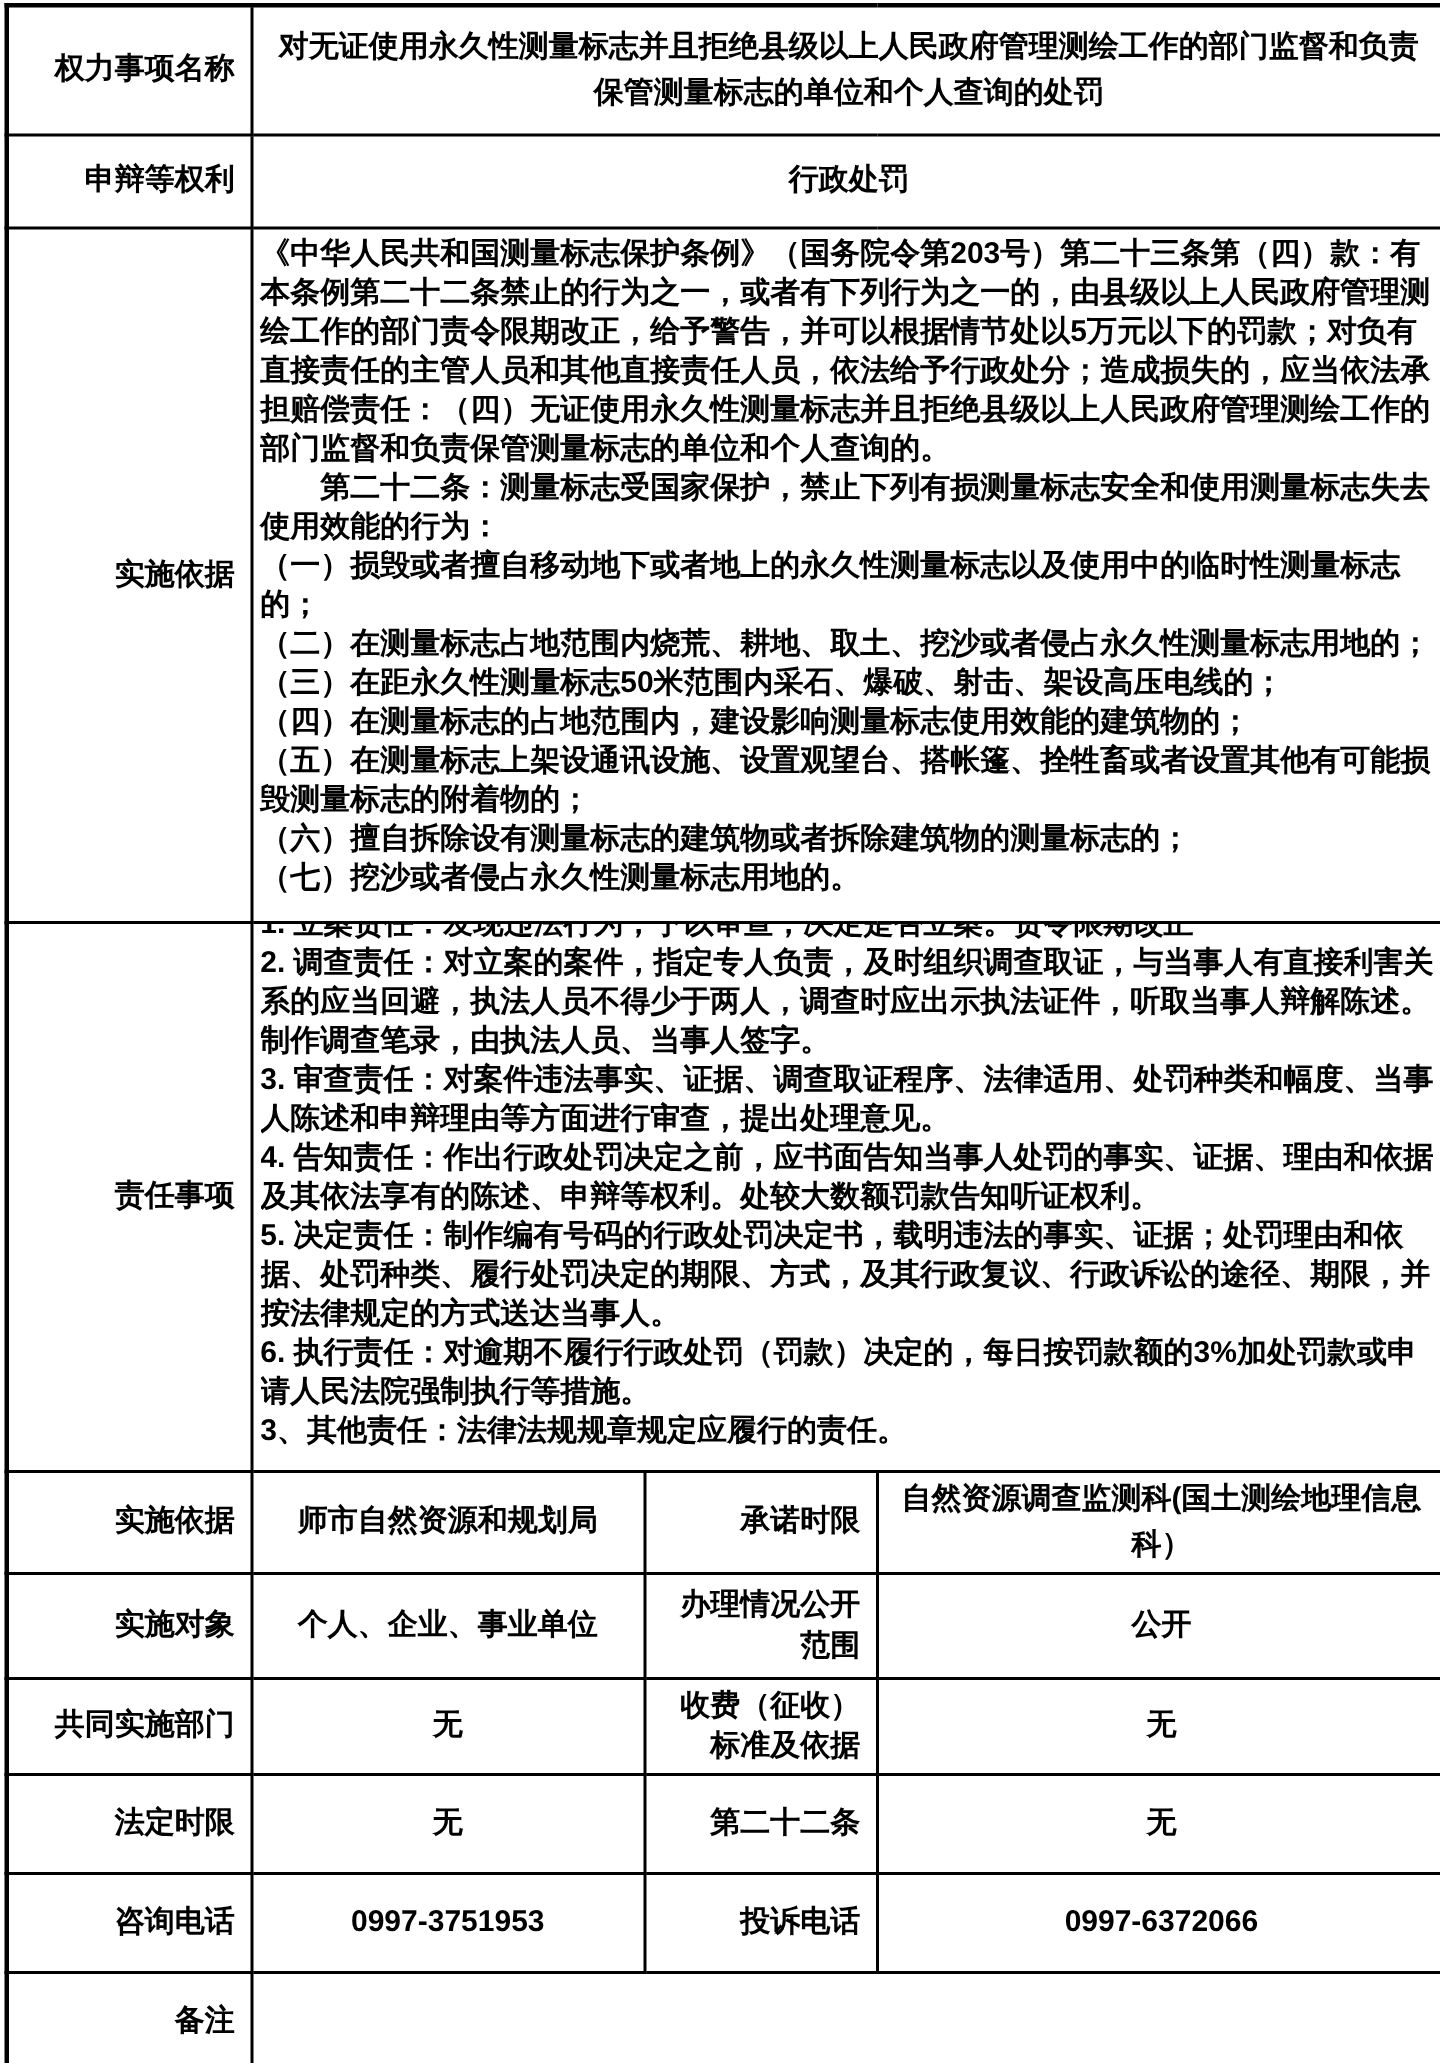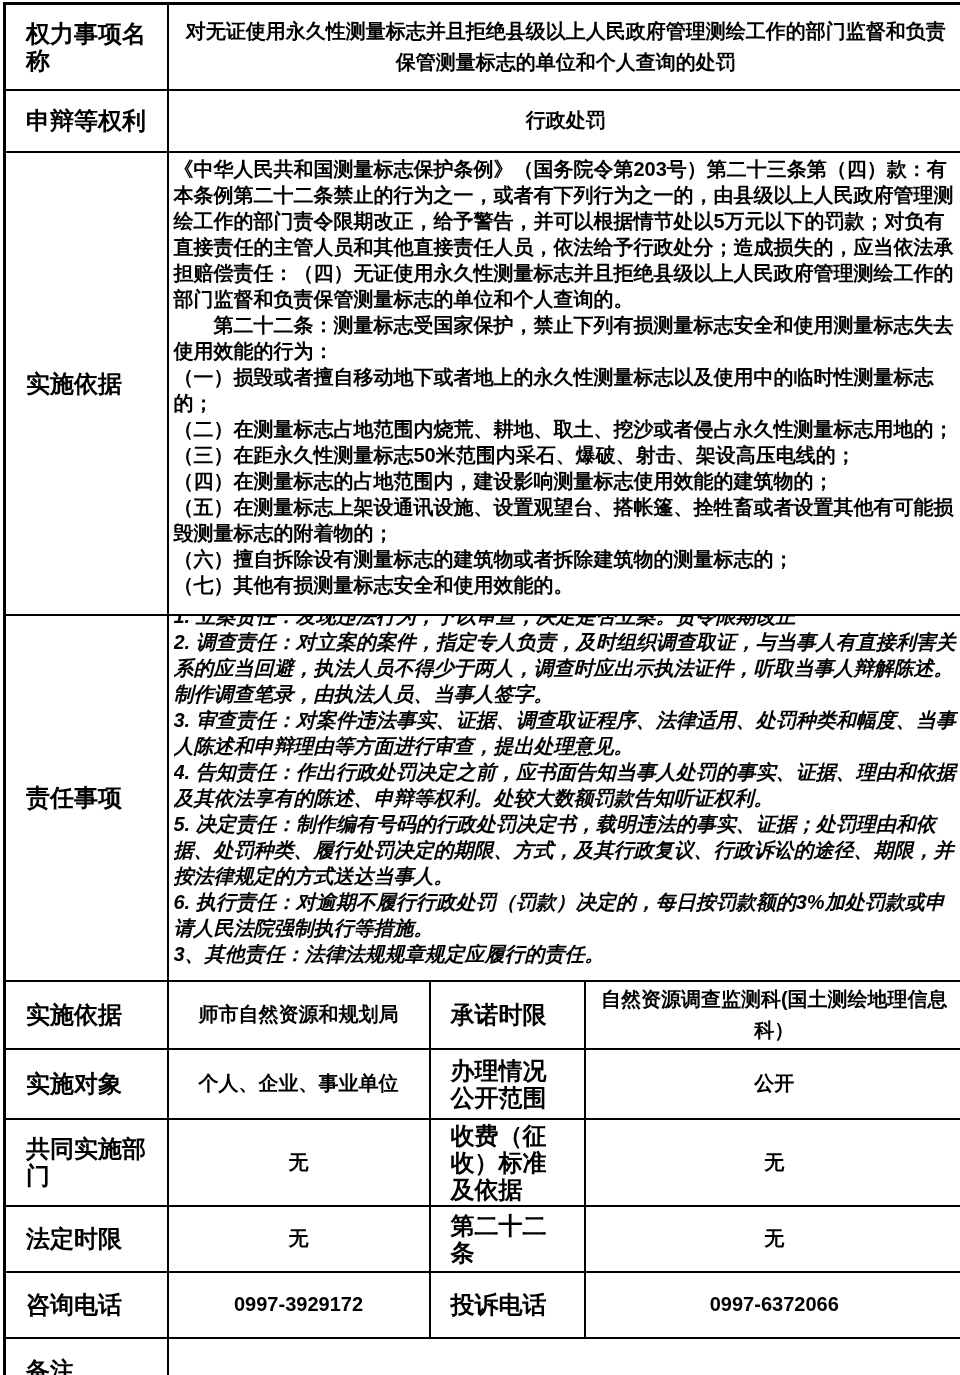--- a/index.html
+++ b/index.html
@@ -17,25 +17,25 @@
     border: 3px solid #000000;
   }
   td {
     border: 2px solid #000000;
     font-family: "Liberation Sans", sans-serif;
     font-weight: bold;
     color: #000000;
     overflow: hidden;
   }
   td.label-cell {
-    text-align: left;
+    text-align: right;
     vertical-align: middle;
-    font-size: 24px;
+    font-size: 20px;
     line-height: 27px;
-    padding: 2px 20px;
+    padding: 2px 10px;
     word-break: break-all;
   }
   td.center-cell {
     text-align: center;
     vertical-align: middle;
     font-size: 20px;
     line-height: 31px;
     padding: 2px 10px;
     word-break: break-all;
   }
@@ -45,21 +45,21 @@
     font-size: 20px;
     line-height: 26px;
     padding: 3px 2px 0 5px;
     word-break: break-all;
   }
   td.duty-cell { padding: 0 2px 0 5px; }
   .duty-clip {
     height: 360px;
     overflow: hidden;
   }
-  .duty-shift { margin-top: -13px; font-style: italic; }
+  .duty-shift { margin-top: -13px; }
   tr.r1  { height: 86px; }
   tr.r2  { height: 62px; }
   tr.r3  { height: 463px; }
   tr.r4  { height: 366px; }
   tr.r5  { height: 65px; }
   tr.r6  { height: 70px; }
   tr.r7  { height: 64px; }
   tr.r8  { height: 66px; }
   tr.r9  { height: 66px; }
   tr.r10 { height: 67px; }
@@ -90,21 +90,21 @@
     <td class="label-cell">实施依据</td>
     <td class="body-cell" colspan="3">
       <div class="para">《中华人民共和国测量标志保护条例》（国务院令第203号）第二十三条第（四）款：有本条例第二十二条禁止的行为之一，或者有下列行为之一的，由县级以上人民政府管理测绘工作的部门责令限期改正，给予警告，并可以根据情节处以5万元以下的罚款；对负有直接责任的主管人员和其他直接责任人员，依法给予行政处分；造成损失的，应当依法承担赔偿责任：（四）无证使用永久性测量标志并且拒绝县级以上人民政府管理测绘工作的部门监督和负责保管测量标志的单位和个人查询的。</div>
       <div class="para">　　第二十二条：测量标志受国家保护，禁止下列有损测量标志安全和使用测量标志失去使用效能的行为：</div>
       <div class="para">（一）损毁或者擅自移动地下或者地上的永久性测量标志以及使用中的临时性测量标志的；</div>
       <div class="para">（二）在测量标志占地范围内烧荒、耕地、取土、挖沙或者侵占永久性测量标志用地的；</div>
       <div class="para">（三）在距永久性测量标志50米范围内采石、爆破、射击、架设高压电线的；</div>
       <div class="para">（四）在测量标志的占地范围内，建设影响测量标志使用效能的建筑物的；</div>
       <div class="para">（五）在测量标志上架设通讯设施、设置观望台、搭帐篷、拴牲畜或者设置其他有可能损毁测量标志的附着物的；</div>
       <div class="para">（六）擅自拆除设有测量标志的建筑物或者拆除建筑物的测量标志的；</div>
-      <div class="para">（七）其他有损测量标志安全和使用效能的。</div>
+      <div class="para">（七）挖沙或者侵占永久性测量标志用地的。</div>
     </td>
   </tr>
 
   <tr class="r4">
     <td class="label-cell">责任事项</td>
     <td class="body-cell duty-cell" colspan="3">
       <div class="duty-clip">
         <div class="duty-shift">
           <div class="para">1. 立案责任：发现违法行为，予以审查，决定是否立案。责令限期改正</div>
           <div class="para">2. 调查责任：对立案的案件，指定专人负责，及时组织调查取证，与当事人有直接利害关系的应当回避，执法人员不得少于两人，调查时应出示执法证件，听取当事人辩解陈述。制作调查笔录，由执法人员、当事人签字。</div>
@@ -141,21 +141,21 @@
 
   <tr class="r8">
     <td class="label-cell">法定时限</td>
     <td class="center-cell">无</td>
     <td class="label-cell">第二十二条</td>
     <td class="center-cell">无</td>
   </tr>
 
   <tr class="r9">
     <td class="label-cell">咨询电话</td>
-    <td class="center-cell">0997-3929172</td>
+    <td class="center-cell">0997-3751953</td>
     <td class="label-cell">投诉电话</td>
     <td class="center-cell">0997-6372066</td>
   </tr>
 
   <tr class="r10">
     <td class="label-cell">备注</td>
     <td class="center-cell" colspan="3"></td>
   </tr>
 </tbody>
   </table>

